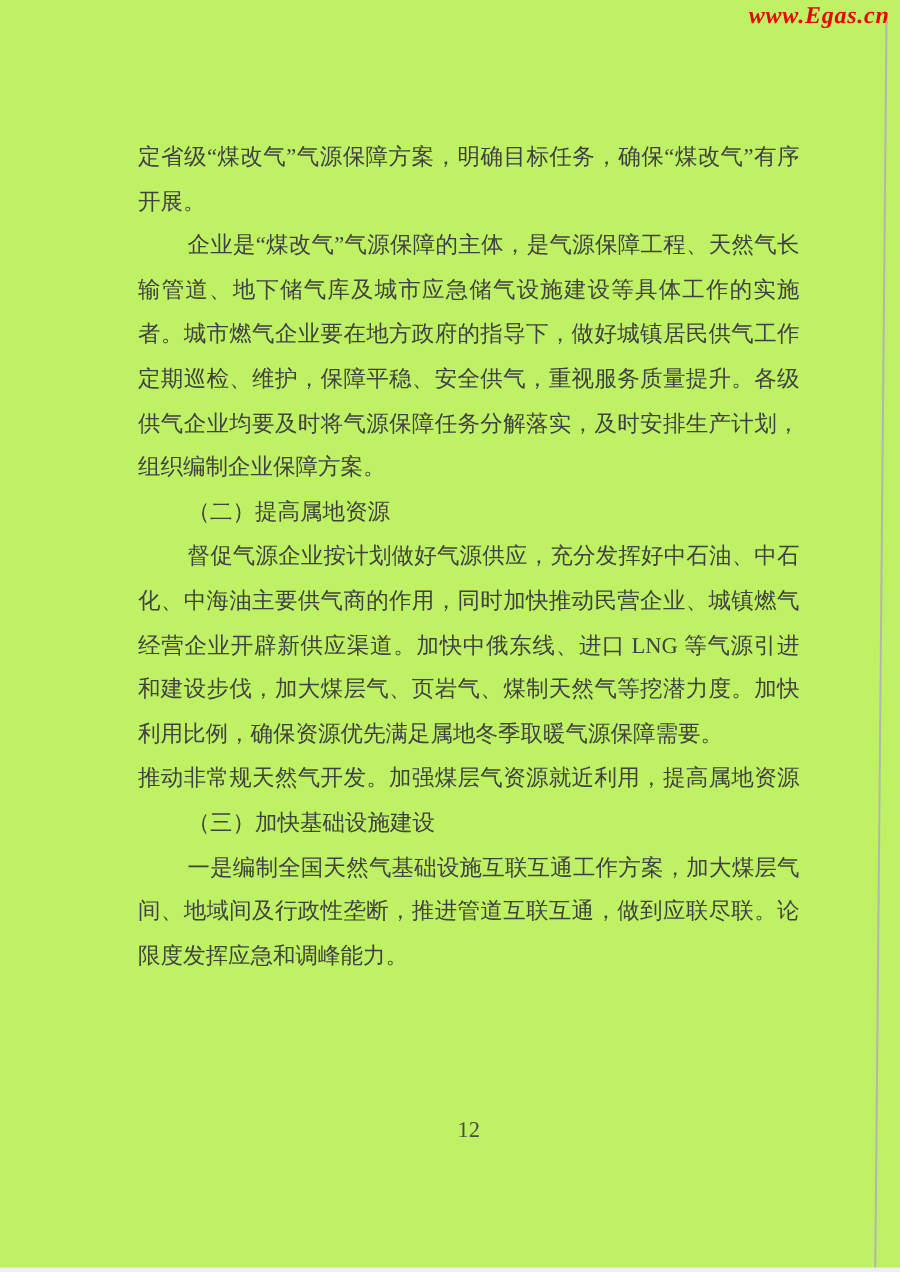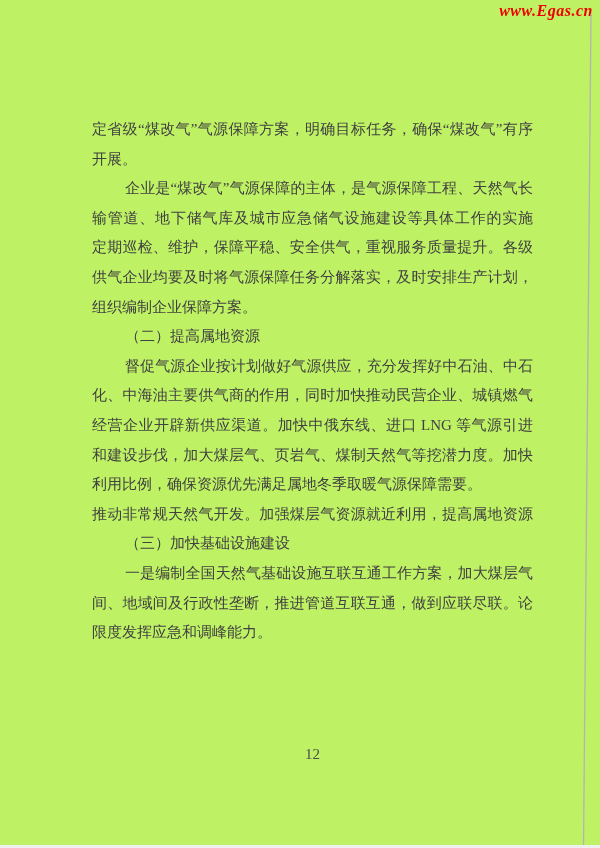--- a/index.html
+++ b/index.html
@@ -28,21 +28,21 @@
   }
   .scan-line-svg {
     position: absolute;
     left: 0; top: 0;
     width: 600px; height: 848px;
     pointer-events: none;
   }
   .doc-text {
     position: absolute;
     left: 92px;
-    top: 115px;
+    top: 91px;
     width: 441px;
   }
   .line {
     height: 29.6px;
     line-height: 29.6px;
     font-size: 15px;
     color: #414141;
     text-align: justify;
     text-align-last: justify;
     white-space: normal;
@@ -83,20 +83,21 @@
 
   <svg class="scan-line-svg" viewBox="0 0 600 848" xmlns="http://www.w3.org/2000/svg">
     <line x1="591" y1="14" x2="583.5" y2="848" stroke="#b4b4b4" stroke-width="1.3"></line>
   </svg>
 
   <div class="doc-text">
       <div class="line fill">定省级“煤改气”气源保障方案，明确目标任务，确保“煤改气”有序</div>
       <div class="line end">开展。</div>
       <div class="line fill indent">企业是“煤改气”气源保障的主体，是气源保障工程、天然气长</div>
       <div class="line fill">输管道、地下储气库及城市应急储气设施建设等具体工作的实施</div>
+      <div class="line fill">者。城市燃气企业要在地方政府的指导下，做好城镇居民供气工作</div>
       <div class="line fill">定期巡检、维护，保障平稳、安全供气，重视服务质量提升。各级</div>
       <div class="line fill">供气企业均要及时将气源保障任务分解落实，及时安排生产计划，</div>
       <div class="line end">组织编制企业保障方案。</div>
       <div class="line heading">（二）提高属地资源</div>
       <div class="line fill indent">督促气源企业按计划做好气源供应，充分发挥好中石油、中石</div>
       <div class="line fill">化、中海油主要供气商的作用，同时加快推动民营企业、城镇燃气</div>
       <div class="line fill">经营企业开辟新供应渠道。加快中俄东线、进口 LNG 等气源引进</div>
       <div class="line fill">和建设步伐，加大煤层气、页岩气、煤制天然气等挖潜力度。加快</div>
       <div class="line end">利用比例，确保资源优先满足属地冬季取暖气源保障需要。</div>
       <div class="line fill">推动非常规天然气开发。加强煤层气资源就近利用，提高属地资源</div>

